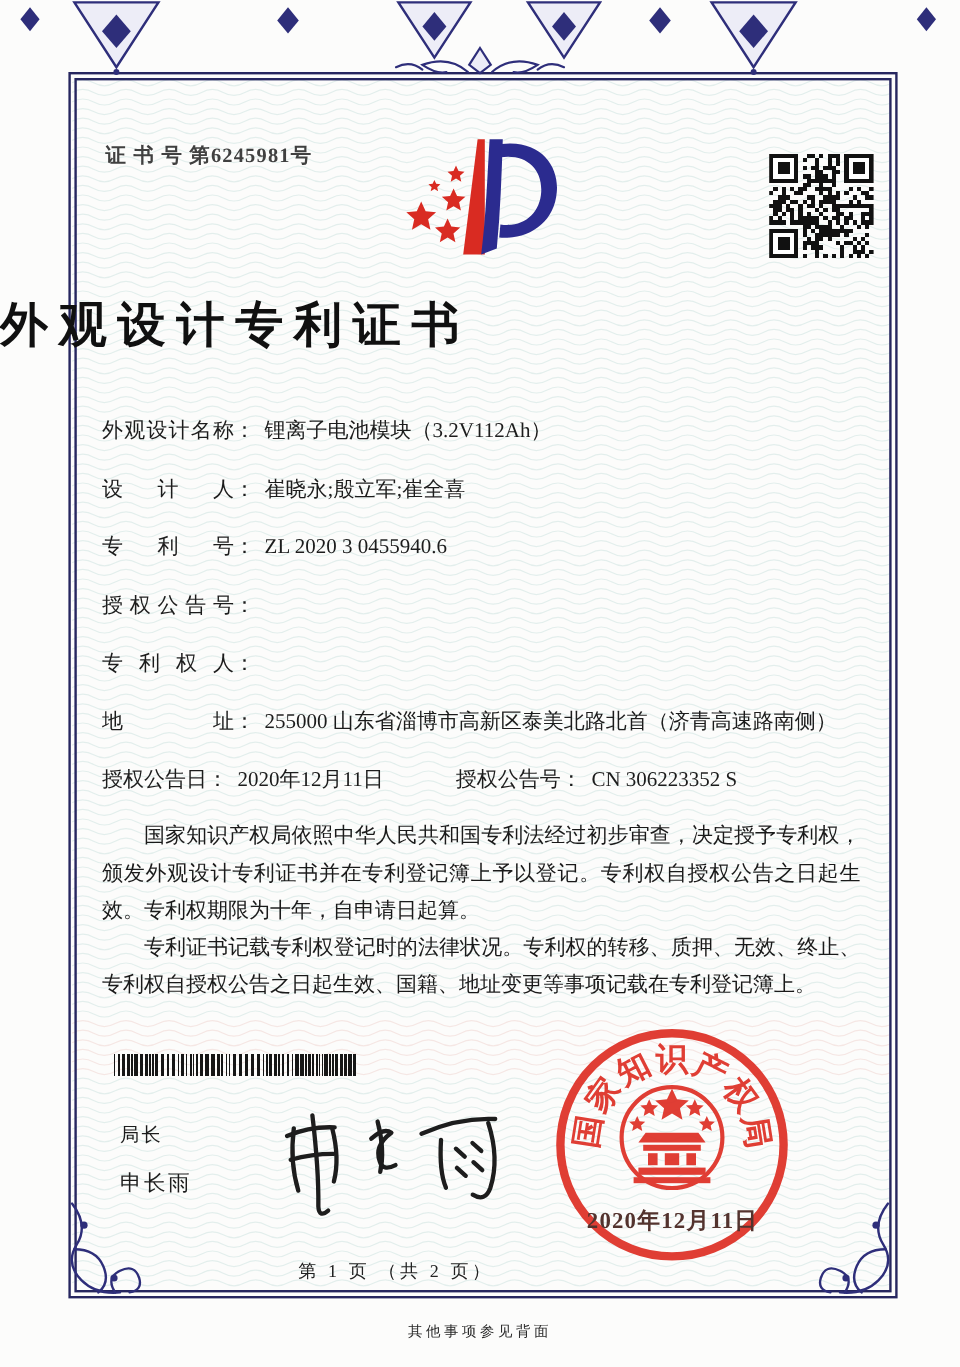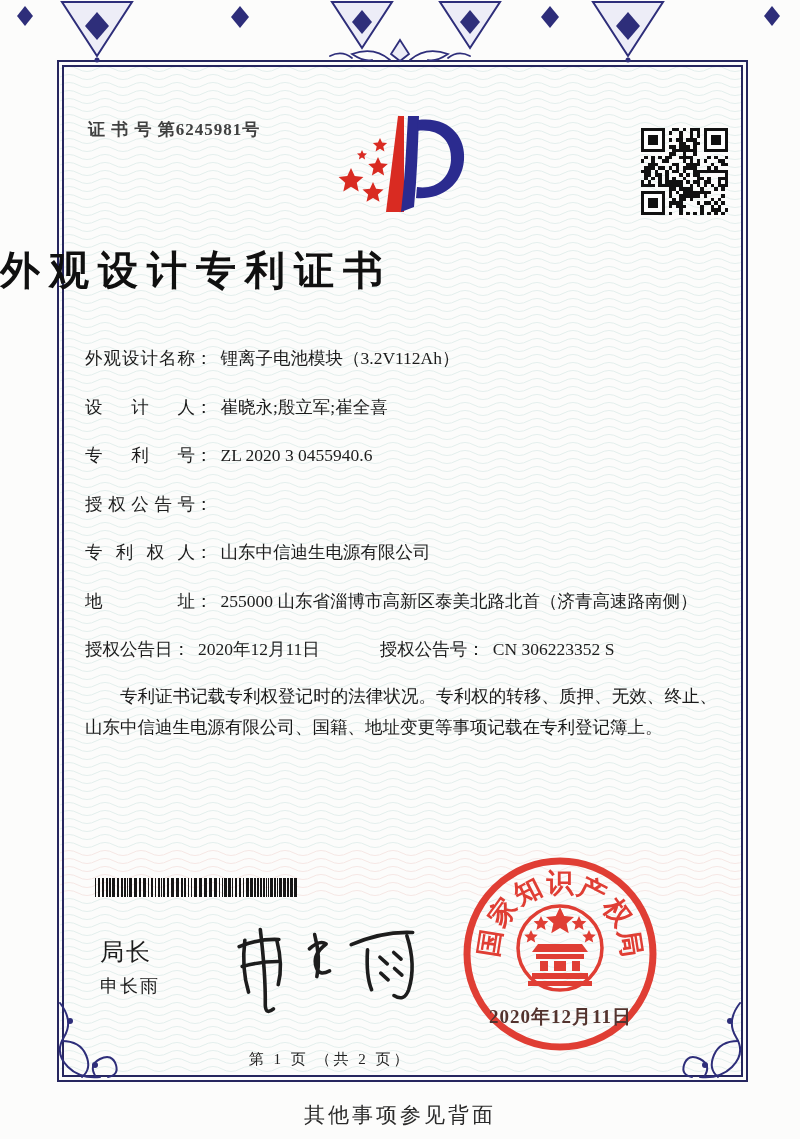--- a/index.html
+++ b/index.html
@@ -42,37 +42,37 @@
   .grant-pair .lbl5{flex:none;}
   
   .body-text{
     position:absolute;left:85px;top:681px;width:632px;
     font-size:17.5px;line-height:31px;text-align:justify;color:#1a1a1a;
   }
   .body-text p{margin:0;text-indent:2em;}
   
   #barcode{position:absolute;left:95px;top:878px;width:206px;height:19px;}
   
-  .sig-title{position:absolute;left:100px;top:936px;font-size:24px;letter-spacing:2px;}
+  .sig-title{position:absolute;left:100px;top:936px;font-size:16px;letter-spacing:2px;}
   .sig-name{position:absolute;left:100px;top:974px;font-size:18px;letter-spacing:2px;}
   #signature{position:absolute;left:212px;top:900px;width:230px;height:125px;}
   
   #seal{position:absolute;left:458px;top:852px;width:204px;height:204px;opacity:.93;}
   .seal-date{
     position:absolute;left:468px;top:1004px;width:185px;text-align:center;
     font-size:19px;font-weight:600;color:#53332e;letter-spacing:1px;
   }
   
   .page-footer{
     position:absolute;left:0;top:1050px;width:660px;text-align:center;
     font-size:15px;letter-spacing:3px;color:#222;
   }
   .back-note{
     position:absolute;left:0;top:1101px;width:800px;text-align:center;
-    font-size:21px;letter-spacing:3px;color:#2a2a2a;
+    font-size:12px;letter-spacing:3px;color:#2a2a2a;
   }
   svg{display:block;}
 </style>
 </head>
 <body>
 
 <svg id="waves" viewBox="0 0 681 1012">
     <path d="M0 6 q9 -5 18 0 t 18 0 t 18 0 t 18 0 t 18 0 t 18 0 t 18 0 t 18 0 t 18 0 t 18 0 t 18 0 t 18 0 t 18 0 t 18 0 t 18 0 t 18 0 t 18 0 t 18 0 t 18 0 t 18 0 t 18 0 t 18 0 t 18 0 t 18 0 t 18 0 t 18 0 t 18 0 t 18 0 t 18 0 t 18 0 t 18 0 t 18 0 t 18 0 t 18 0 t 18 0 t 18 0 t 18 0 t 18 0" fill="none" stroke="#cfe4e1" stroke-width="1"></path>
     <path d="M0 14 q9 -5 18 0 t 18 0 t 18 0 t 18 0 t 18 0 t 18 0 t 18 0 t 18 0 t 18 0 t 18 0 t 18 0 t 18 0 t 18 0 t 18 0 t 18 0 t 18 0 t 18 0 t 18 0 t 18 0 t 18 0 t 18 0 t 18 0 t 18 0 t 18 0 t 18 0 t 18 0 t 18 0 t 18 0 t 18 0 t 18 0 t 18 0 t 18 0 t 18 0 t 18 0 t 18 0 t 18 0 t 18 0 t 18 0" fill="none" stroke="#cfe4e1" stroke-width="1"></path>
     <path d="M0 22 q9 -5 18 0 t 18 0 t 18 0 t 18 0 t 18 0 t 18 0 t 18 0 t 18 0 t 18 0 t 18 0 t 18 0 t 18 0 t 18 0 t 18 0 t 18 0 t 18 0 t 18 0 t 18 0 t 18 0 t 18 0 t 18 0 t 18 0 t 18 0 t 18 0 t 18 0 t 18 0 t 18 0 t 18 0 t 18 0 t 18 0 t 18 0 t 18 0 t 18 0 t 18 0 t 18 0 t 18 0 t 18 0 t 18 0" fill="none" stroke="#cfe4e1" stroke-width="1"></path>
@@ -519,21 +519,20 @@
       <span class="colon">：</span>
     <span class="val">ZL 2020 3 0455940.6</span>
   </div>
   <div class="row">
     <span class="lbl">授权公告号</span>
       <span class="colon">：</span>
   </div>
   <div class="row">
     <span class="lbl">专利权人</span>
       <span class="colon">：</span>
-    <span class="val">山东中信迪生电源有限公司</span>
   </div>
   <div class="row">
     <span class="lbl">地址</span>
       <span class="colon">：</span>
     <span class="val">255000 山东省淄博市高新区泰美北路北首（济青高速路南侧）</span>
   </div>
   <div class="grant-row">
     <div class="grant-pair">
       <span class="lbl5">授权公告日</span>
         <span class="colon">：</span>
@@ -541,21 +540,22 @@
     </div>
     <div class="grant-pair" style="margin-left:60px">
       <span class="lbl5">授权公告号</span>
         <span class="colon">：</span>
       <span>CN 306223352 S</span>
     </div>
   </div>
 </div>
 
 <div class="body-text">
-  <p>专利证书记载专利权登记时的法律状况。专利权的转移、质押、无效、终止、山东中信迪生电源有限公司、国籍、地址变更等事项记载在专利登记簿上。</p>
+  <p>国家知识产权局依照中华人民共和国专利法经过初步审查，决定授予专利权，颁发外观设计专利证书并在专利登记簿上予以登记。专利权自授权公告之日起生效。专利权期限为十年，自申请日起算。</p>
+  <p>专利证书记载专利权登记时的法律状况。专利权的转移、质押、无效、终止、专利权自授权公告之日起生效、国籍、地址变更等事项记载在专利登记簿上。</p>
 </div>
 
 <svg id="barcode" viewBox="0 0 206 19" preserveAspectRatio="none" shape-rendering="crispEdges">
     <rect x="0" y="0" width="1" height="19" fill="#161616"></rect>
     <rect x="3" y="0" width="2" height="19" fill="#161616"></rect>
     <rect x="7" y="0" width="2" height="19" fill="#161616"></rect>
     <rect x="11" y="0" width="2" height="19" fill="#161616"></rect>
     <rect x="14" y="0" width="2" height="19" fill="#161616"></rect>
     <rect x="17" y="0" width="3" height="19" fill="#161616"></rect>
     <rect x="22" y="0" width="2" height="19" fill="#161616"></rect>

